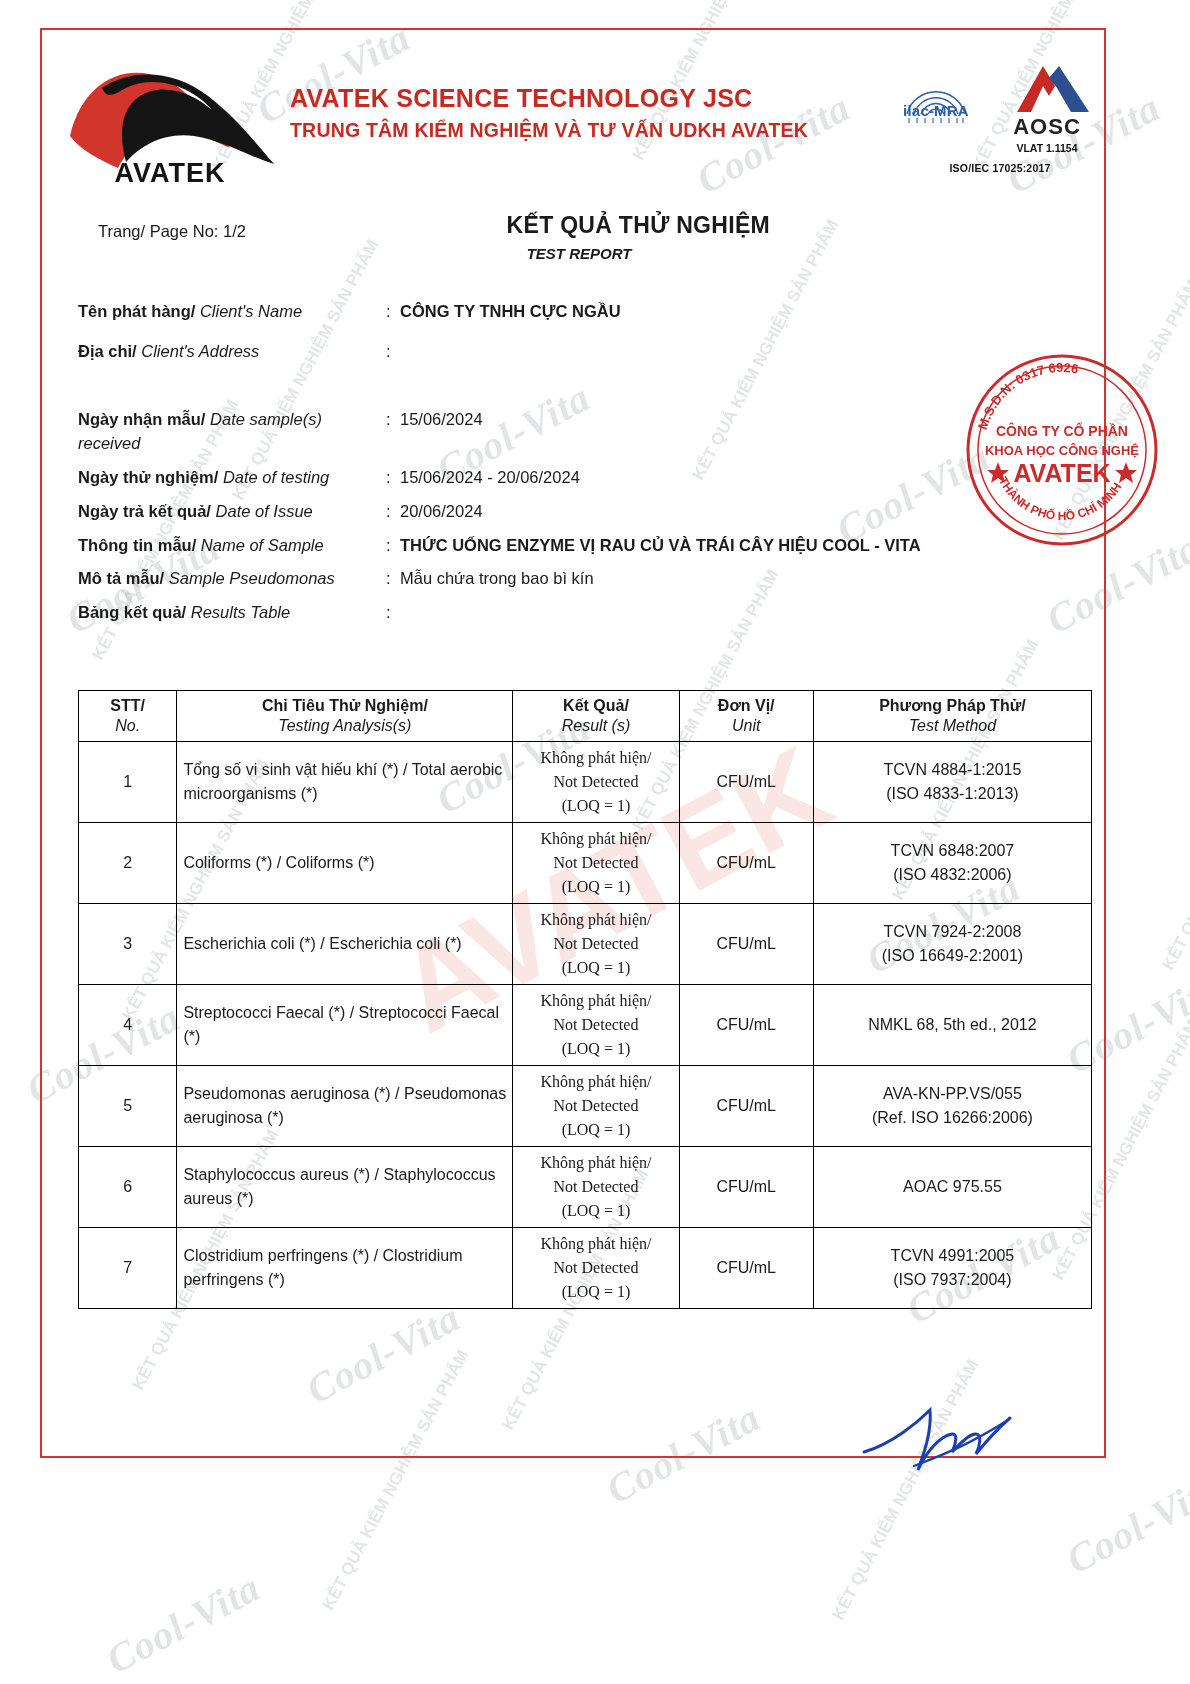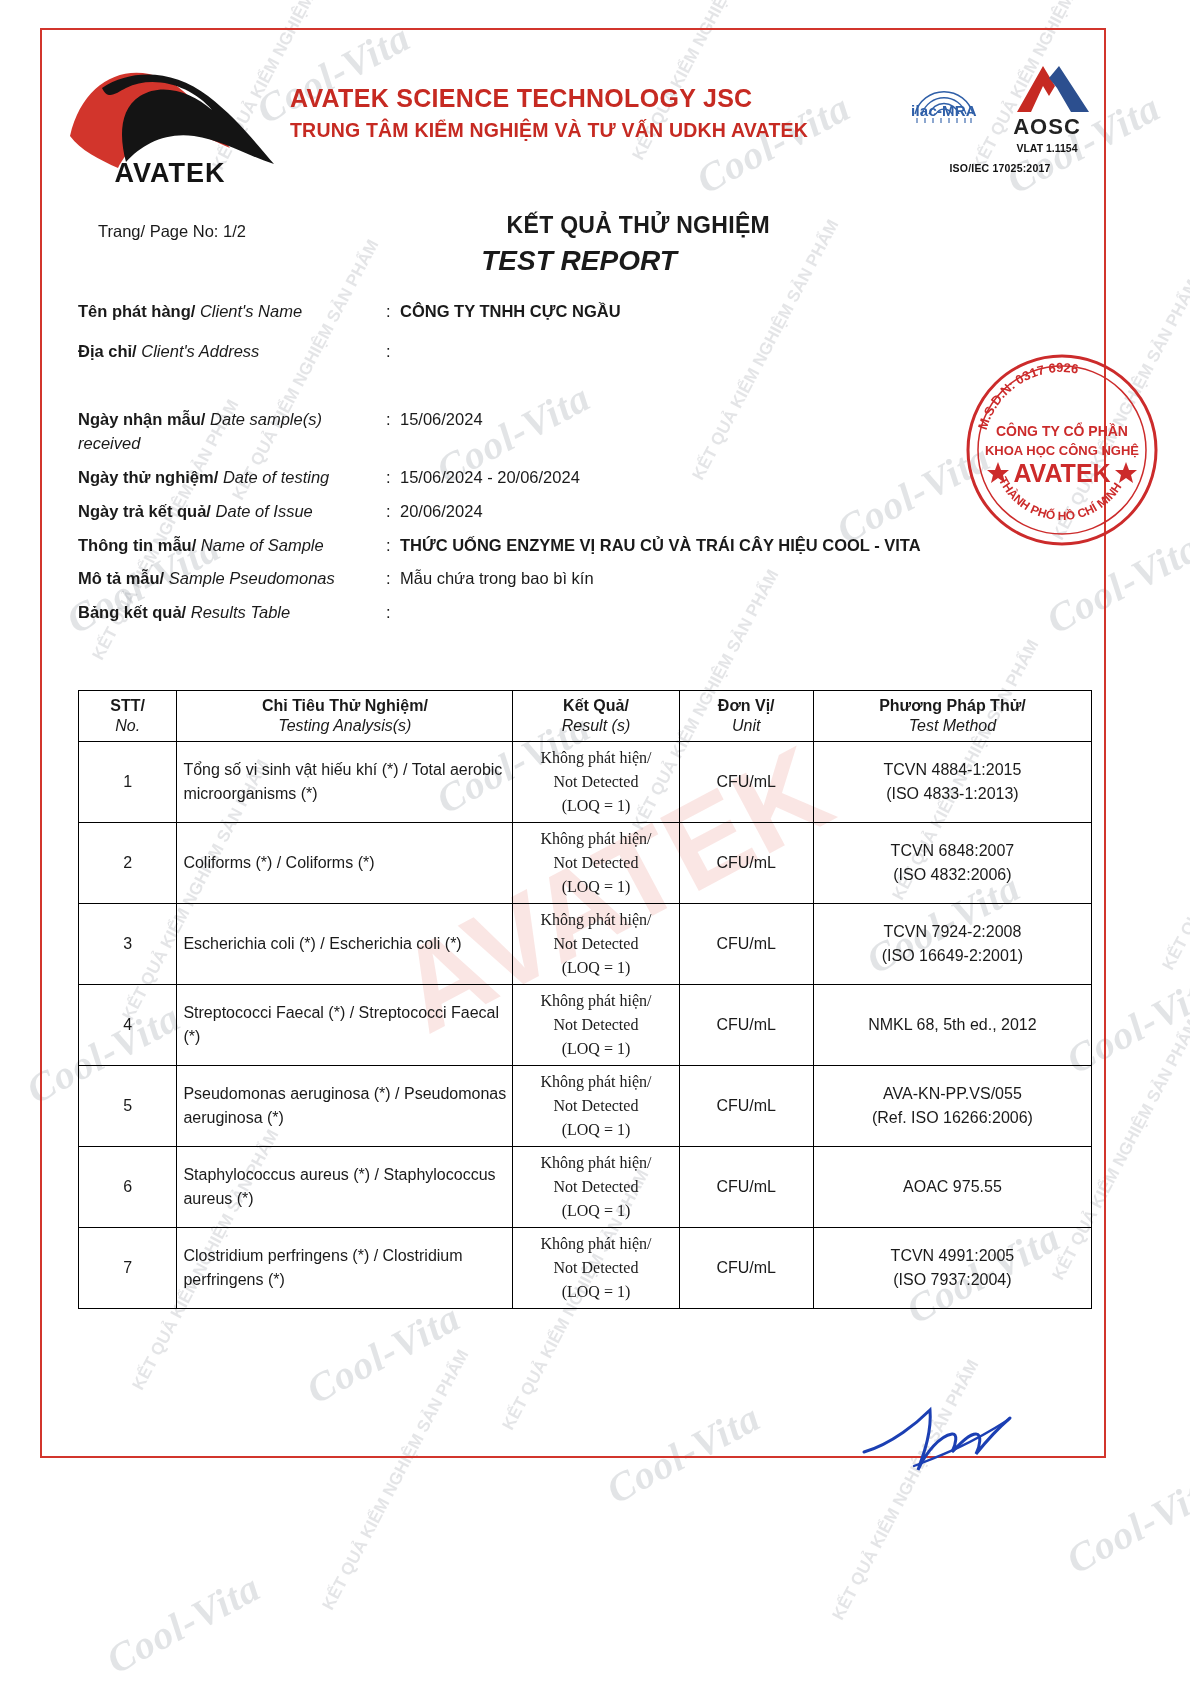--- a/index.html
+++ b/index.html
@@ -101,21 +101,21 @@
     position: absolute;
     left: 905px;
     top: 62px;
     width: 190px;
     text-align: center;
   }
   .accred-row {
     display: flex;
     align-items: flex-start;
     justify-content: flex-end;
-    gap: 16px;
+    gap: 24px;
   }
   .ilac {
     width: 78px;
     text-align: center;
   }
   .ilac-text {
     font-size: 15px;
     font-weight: 700;
     color: #2f5fa8;
     letter-spacing: 0.2px;
@@ -158,21 +158,21 @@
     width: 440px;
   }
   .report-title .vi {
     font-size: 23px;
     font-weight: 700;
     letter-spacing: 0.3px;
     text-align: right;
     padding-left: 34px;
   }
   .report-title .en {
-    font-size: 28px;
+    font-size: 15px;
     font-weight: 700;
     font-style: italic;
     text-align: center;
     margin-top: 6px;
     padding-left: 58px;
   }
 
   
   .meta {
     position: absolute;

